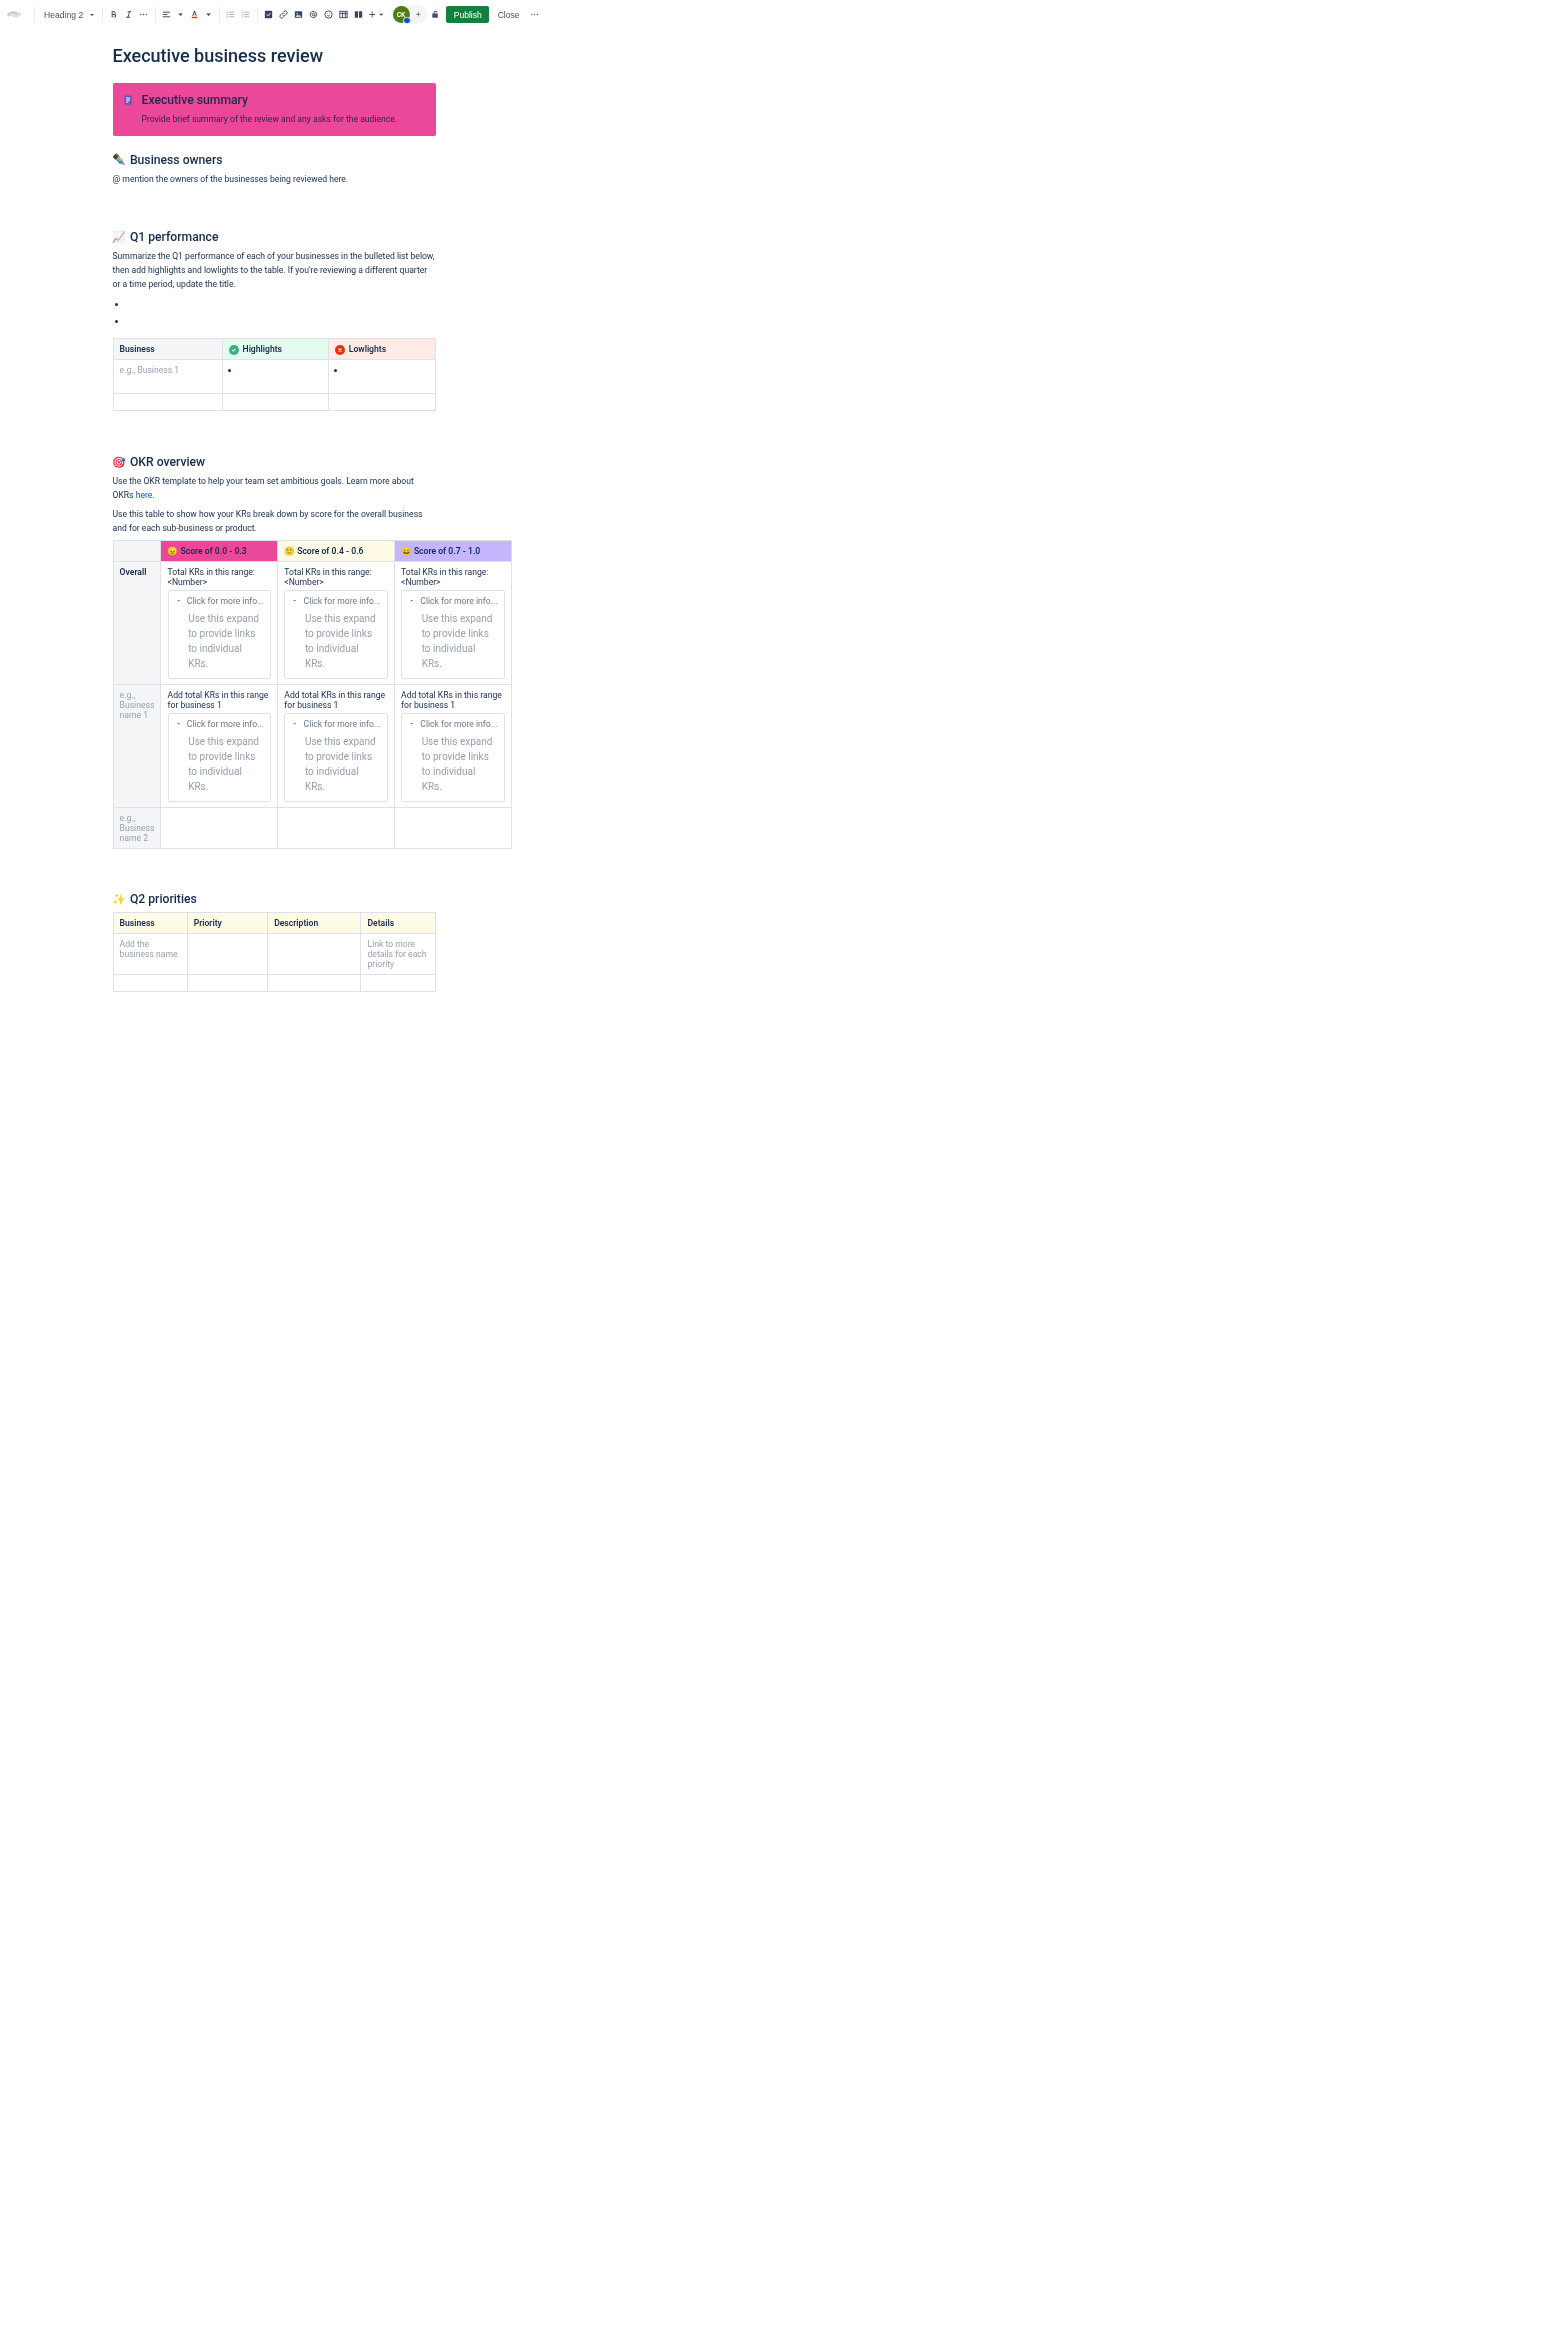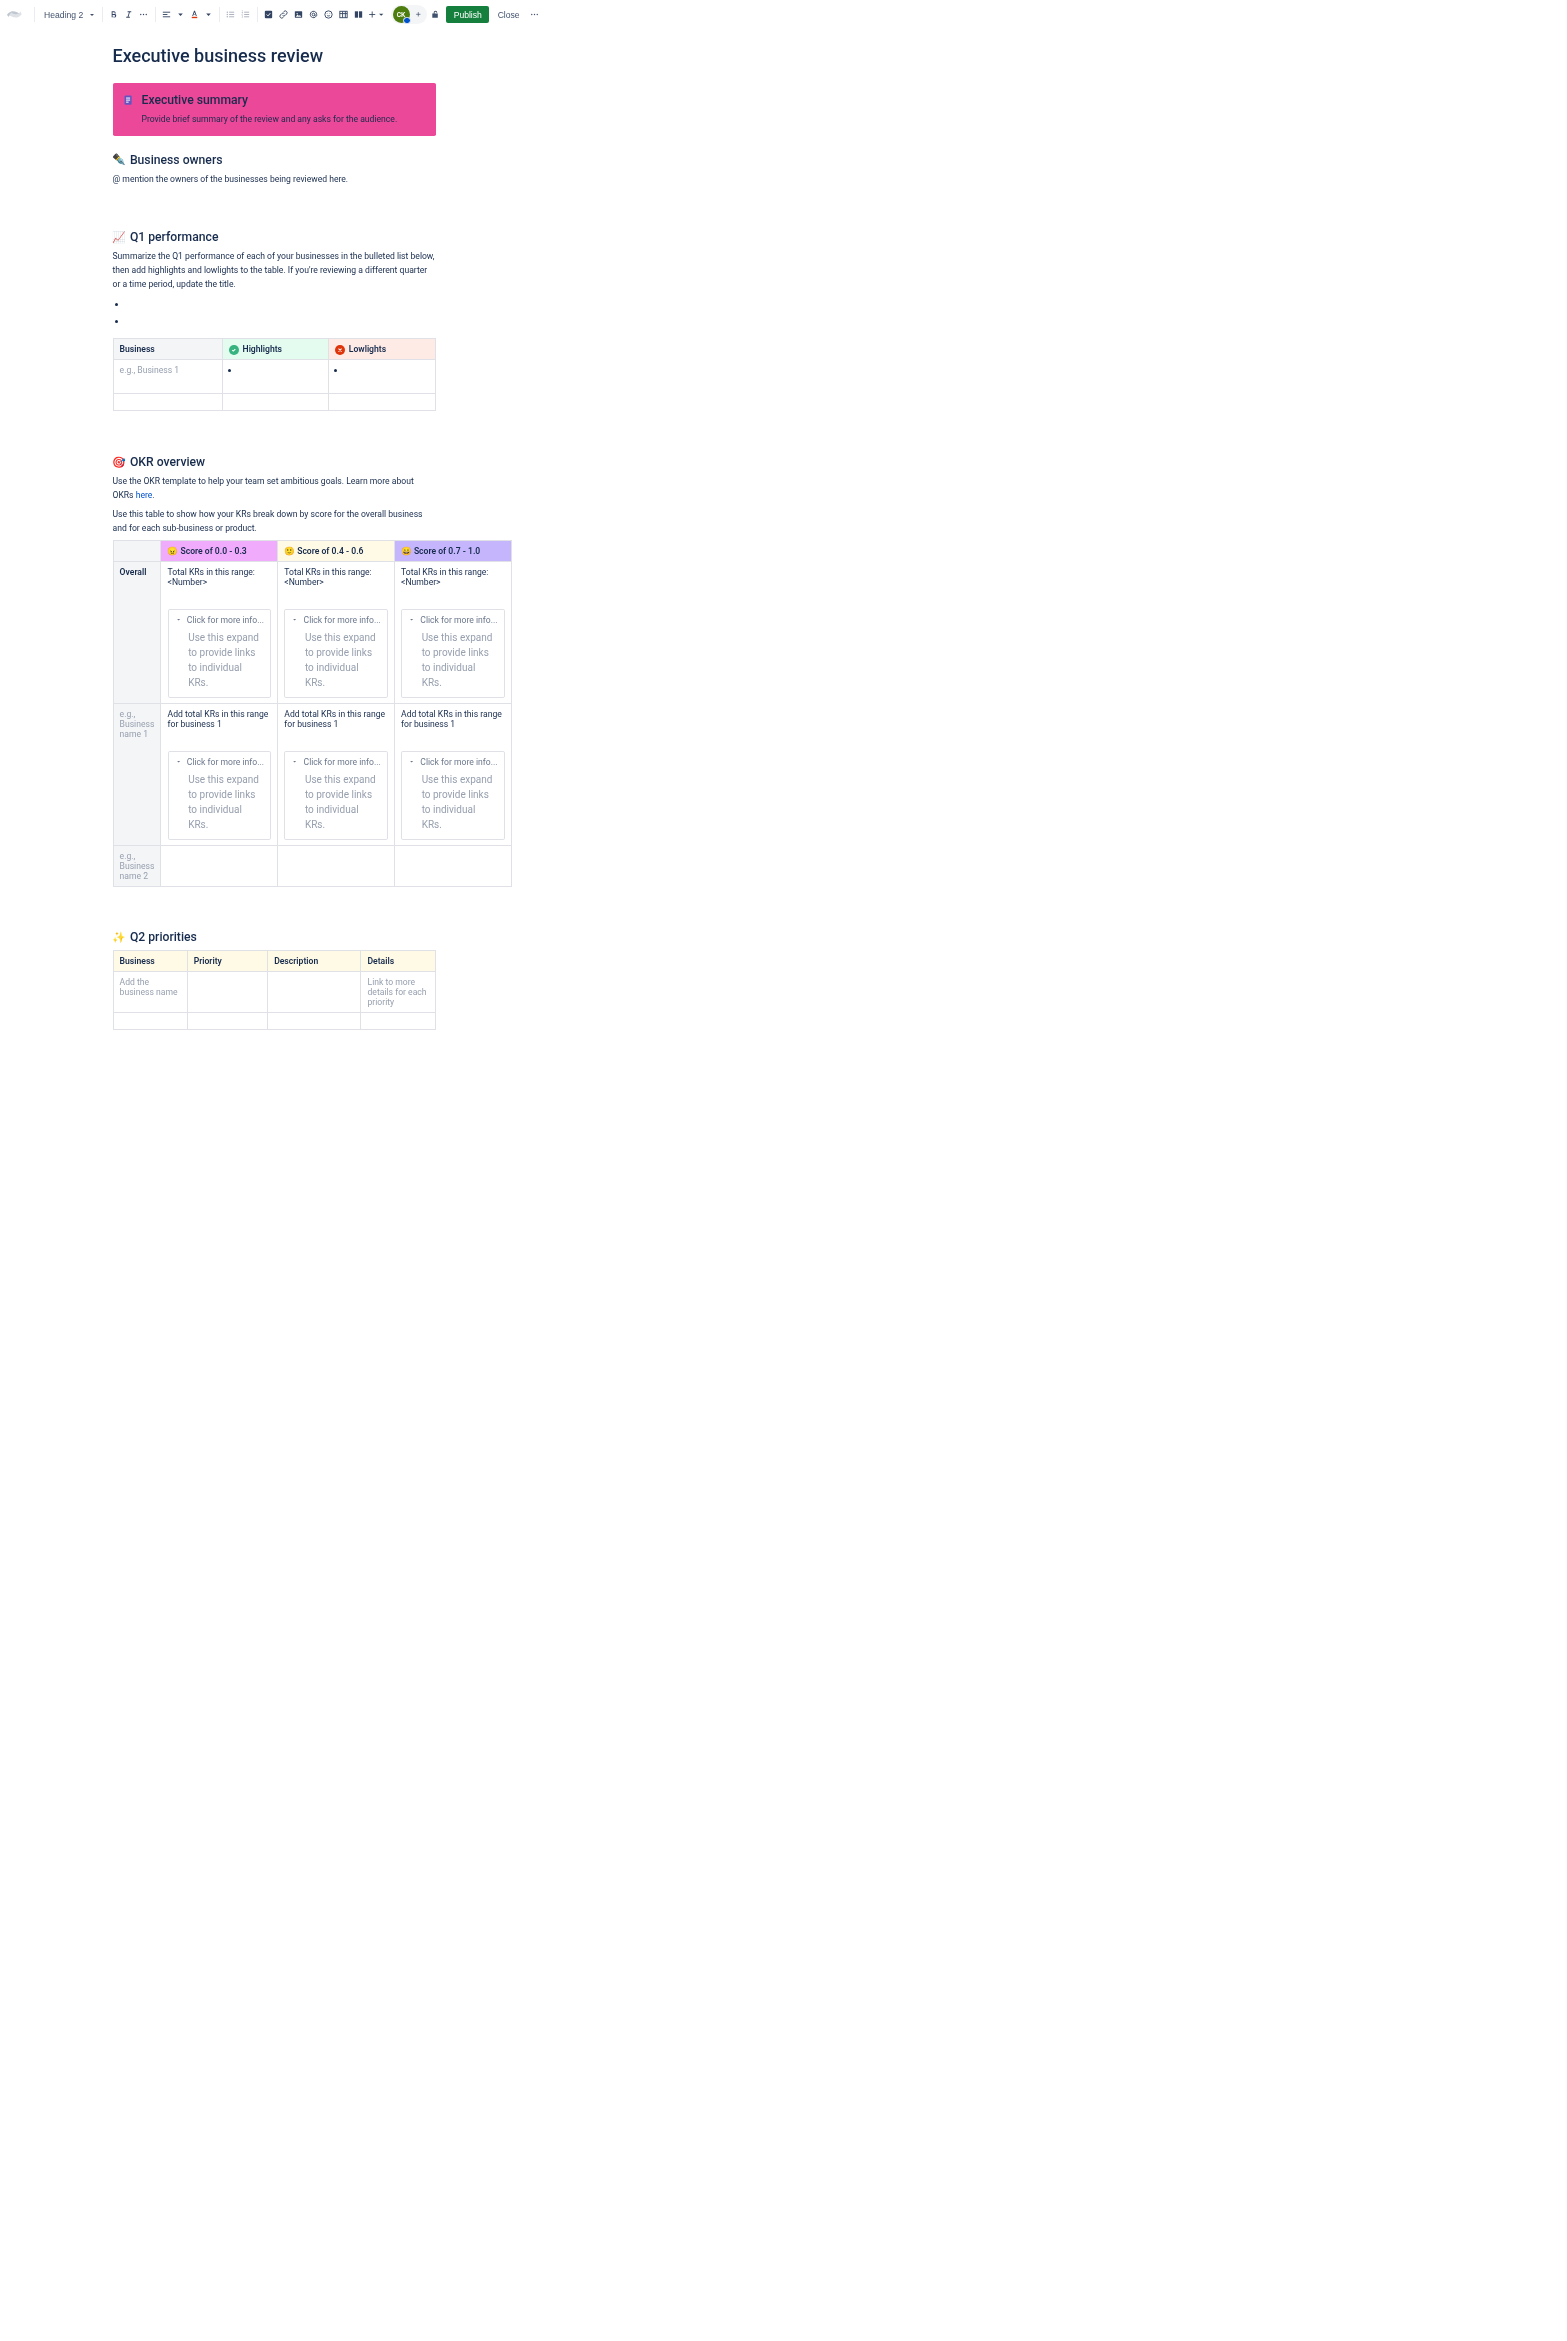--- a/index.html
+++ b/index.html
@@ -31,33 +31,33 @@
 h2.section{font-size:12.2px;font-weight:500;color:#172b4d;margin-top:17px;margin-bottom:6.1px;display:flex;align-items:center;gap:3.7px}
 .emoji{font-size:11px}
 p.body{font-size:8.6px;color:#172b4d;line-height:1.6;margin-bottom:4.9px}
 ul.bullets{list-style:disc;padding-left:14.7px;margin:7.3px 0 9.8px}
 ul.bullets li{font-size:8.6px;min-height:12.2px;margin-bottom:4.9px}
 table{border-collapse:collapse;width:100%;margin-top:4.9px;margin-bottom:4.9px}
 table th,table td{border:0.6px solid #dfe1e6;padding:4.9px 6.1px;font-size:8.6px;text-align:left;vertical-align:top;color:#172b4d}
 table th{background:#f4f5f7;font-weight:600}
 .th-green{background:#e3fcef}
 .th-red{background:#ffebe6}
-.th-orange{background:#f0abfc}
+.th-orange{background:#ec4899}
 .th-yellow2{background:#fffae6}
 .th-green2{background:#c4b5fd}
 .th-yellow{background:#fffae6}
 .icon-circle{display:inline-flex;width:9.8px;height:9.8px;border-radius:50%;align-items:center;justify-content:center;margin-right:3.7px;vertical-align:middle}
 .ic-green{background:#36b37e}
 .ic-red{background:#de350b}
 .icon-circle svg{width:6.1px;height:6.1px}
 .placeholder{color:#97a0af}
 td ul{list-style:disc;padding-left:11px}
 td ul li{min-height:9.8px}
 a.link{color:#0052cc;text-decoration:none}
-.expand{border:0.6px solid #dfe1e6;border-radius:1.8px;margin-top:22px;padding:4.9px 6.1px}
+.expand{border:0.6px solid #dfe1e6;border-radius:1.8px;margin-top:3px;padding:4.9px 6.1px}
 .expand-header{display:flex;align-items:center;gap:4.9px;cursor:pointer}
 .expand-header .chev-icon{color:#6b778c;flex-shrink:0}
 .expand-header .expand-title{font-size:8.6px;color:#6b778c;white-space:nowrap;overflow:hidden;text-overflow:ellipsis}
 .expand-body{font-size:10px;color:#97a0af;padding:4.9px 0 2.4px 13.5px;line-height:1.5}
 .okr-table td,.okr-table th{width:25%}
 .row-h{background:#f4f5f7;font-weight:400}
 .lock-btn{width:19.6px;height:19.6px;display:flex;align-items:center;justify-content:center;background:transparent;border:none;cursor:pointer;color:#42526e;margin-right:2.4px}
 </style>
 </head>
 <body>

